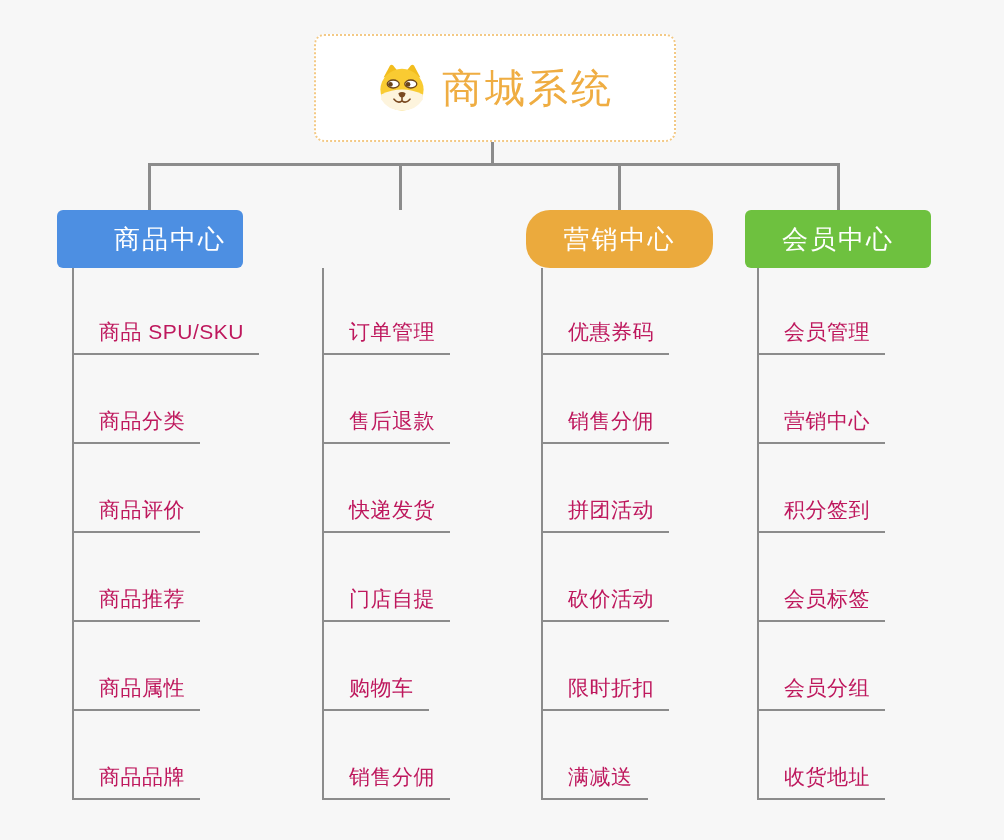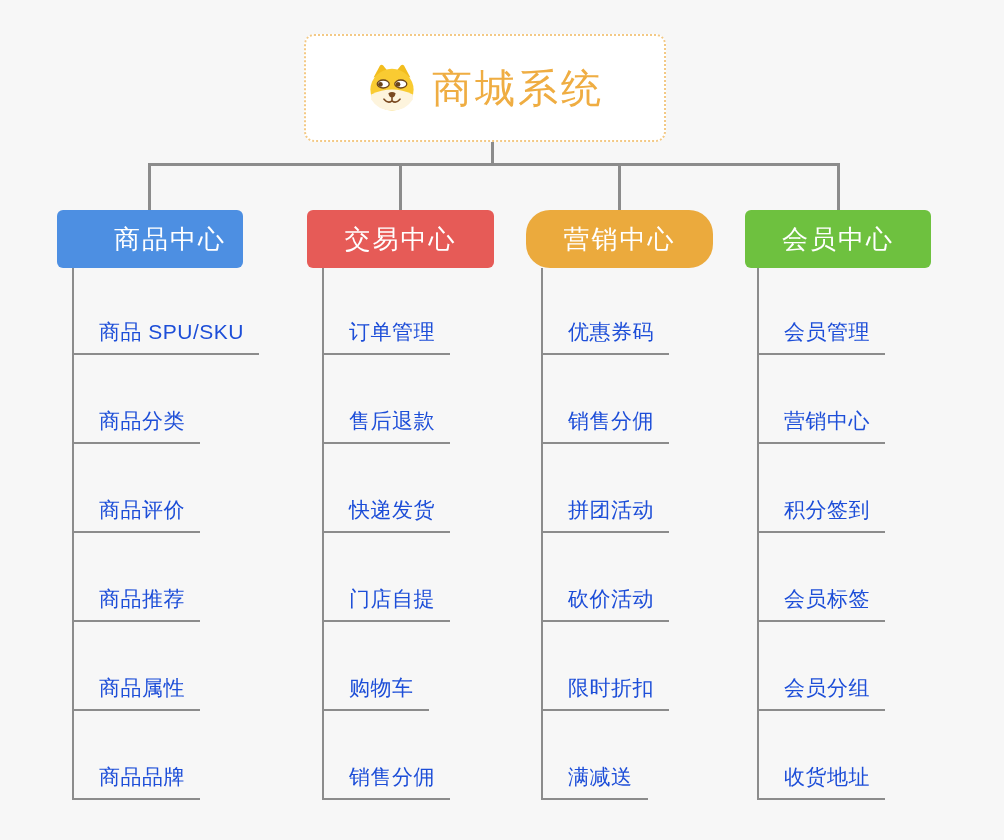--- a/index.html
+++ b/index.html
@@ -6,21 +6,21 @@
   body{
     width:1004px;height:840px;
     background:#f7f7f7;
     font-family:"Liberation Sans","DejaVu Sans",sans-serif;
     overflow:hidden;
   }
   #stage{position:relative;width:1004px;height:840px;background:#f7f7f7;}
 
   
   .root-node{
-    position:absolute;left:304px;top:34px;width:362px;height:108px;
+    position:absolute;left:314px;top:34px;width:362px;height:108px;
     background:#ffffff;
     border:2px dotted #f3c985;
     border-radius:10px;
     box-sizing:border-box;
     display:flex;align-items:center;justify-content:center;gap:14px;
   }
   .root-node .root-title{
     color:#efad42;
     font-size:40px;
     letter-spacing:3px;
@@ -64,21 +64,21 @@
   .col-3{left:541px;}
   .col-4{left:757px;}
 
   .leaf{
     height:89px;
     width:max-content;
     display:flex;align-items:flex-end;
     padding:0 15px 7px 27px;
     box-sizing:border-box;
     border-bottom:2px solid #8c8c8c;
-    color:#1d4ed8;
+    color:#be185d;
     font-size:21px;
     letter-spacing:0.5px;
     white-space:nowrap;
   }
 </style>
 </head>
 <body>
 
 <div id="stage">
 
@@ -102,23 +102,20 @@
 
   <div class="line root-stem"></div>
   <div class="line h-bus"></div>
   <div class="line drop drop-1"></div>
   <div class="line drop drop-2"></div>
   <div class="line drop drop-3"></div>
   <div class="line drop drop-4"></div>
 
   <div class="branch-node branch-1" style="background: rgb(77, 143, 226); padding-left: 40px;">
     <span>商品中心</span>
-  </div>
-  <div class="branch-node branch-2" style="background: rgb(230, 91, 87);">
-    <span>交易中心</span>
   </div>
   <div class="branch-node branch-3" style="background: rgb(235, 170, 61); border-radius: 24px;">
     <span>营销中心</span>
   </div>
   <div class="branch-node branch-4" style="background: rgb(110, 193, 63);">
     <span>会员中心</span>
   </div>
 
   <div class="col-line col-line-1"></div>
   <div class="col-line col-line-2"></div>

